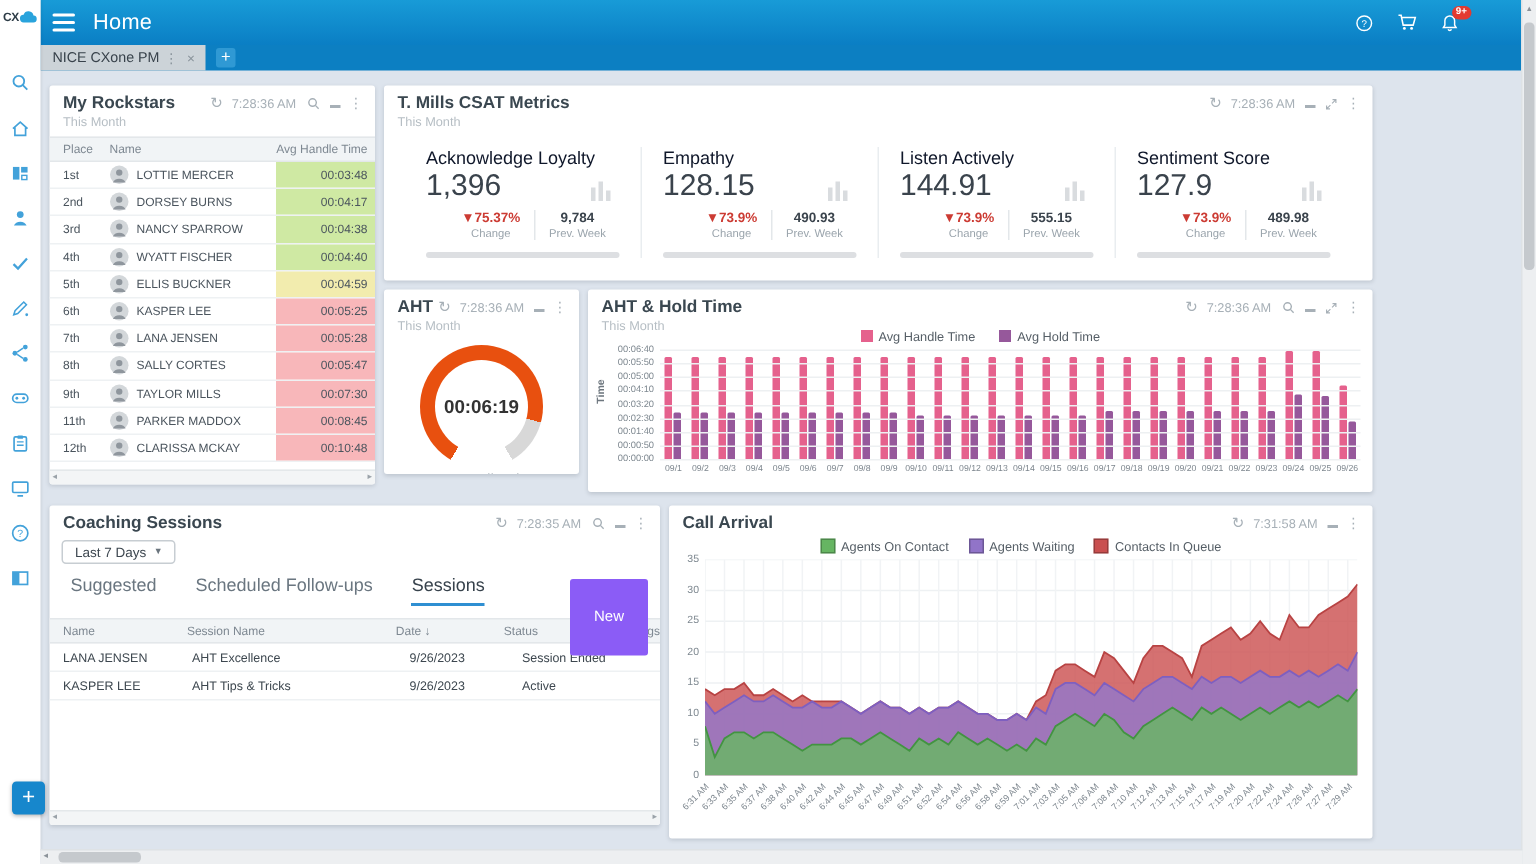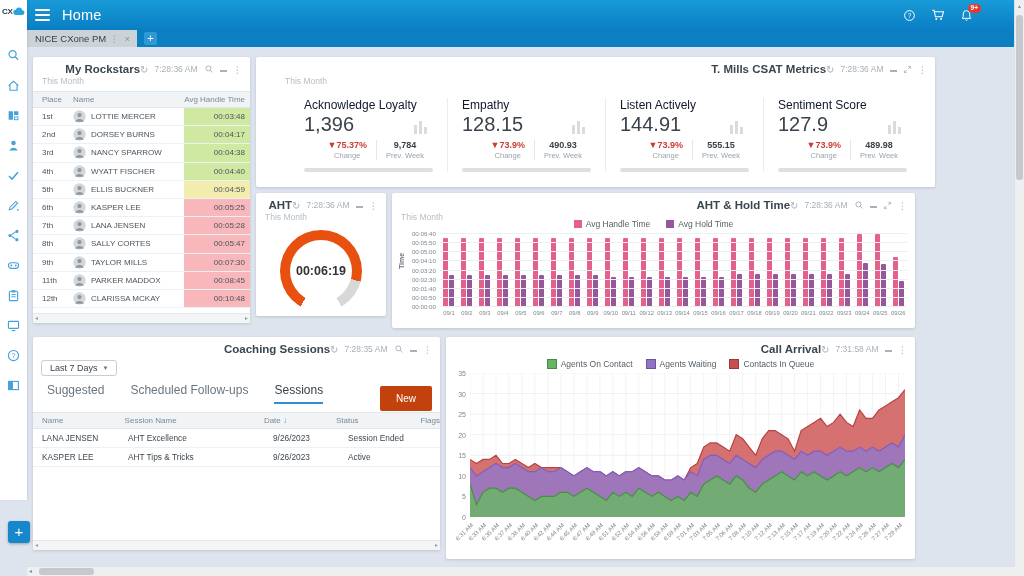--- a/index.html
+++ b/index.html
@@ -12,37 +12,37 @@
   .top-icons{margin-left:auto;display:flex;align-items:center;gap:15px;margin-right:42px;}
   .top-icons .ticon{position:relative;display:flex;}
   .badge{position:absolute;top:-5px;right:-8px;background:#e33a30;color:#fff;font-size:6.5px;font-weight:700;border-radius:7px;padding:1.5px 3px;line-height:1;}
   
   .tabbar{position:absolute;left:27px;top:30px;right:9px;height:17px;background:#0c7fc2;display:flex;align-items:flex-end;z-index:5;}
   .tab{height:17px;width:110px;background:#ccd3d8;display:flex;align-items:center;font-size:9.5px;color:#38424b;padding:0 4px 0 8px;box-sizing:border-box;}
   .tab-label{flex:1;}
   .tab-kebab,.tab-close{color:#8a949c;font-size:9px;padding:0 3px;cursor:pointer;}
   .newtab{width:13px;height:13px;background:#2f99d4;border-radius:2px;color:#fff;font-size:11px;line-height:12px;text-align:center;margin:0 0 2px 7px;cursor:pointer;}
   
-  .sidebar{position:absolute;left:0;top:0;width:27px;height:500px;background:#fff;z-index:6;box-shadow:1px 0 2px rgba(0,0,0,.08);}
+  .sidebar{position:absolute;left:0;top:0;width:27px;height:576px;background:#fff;z-index:6;box-shadow:1px 0 2px rgba(0,0,0,.08);}
   .logo{display:flex;align-items:center;padding:7px 0 0 2px;}
   .logo-cx{font-size:8px;font-weight:700;color:#2c3b46;letter-spacing:-.3px;}
   .nav{display:flex;flex-direction:column;align-items:center;gap:15px;margin-top:32px;}
   .nav .nicon{width:15px;height:15px;color:#43a2da;cursor:pointer;}
   .nav .nicon svg{width:15px;height:15px;display:block;}
   .fab{position:absolute;left:8px;top:521px;width:22px;height:22px;background:#1787cc;border-radius:3px;color:#fff;font-size:15px;line-height:21px;text-align:center;z-index:7;cursor:pointer;box-shadow:0 1px 3px rgba(0,0,0,.3);}
   
   .vscroll{position:absolute;right:0;top:0;width:9px;height:576px;background:#edeff1;border-left:1px solid #dee2e5;z-index:8;}
   .vthumb{position:absolute;left:1px;right:1px;top:15px;height:165px;background:#c5c9cd;border-radius:3px;}
   .varrow{display:block;text-align:center;font-size:5px;color:#8b9299;padding-top:3px;}
   .hscrollbar{position:absolute;left:27px;right:9px;bottom:0;height:9px;background:#edeff1;border-top:1px solid #dee2e5;z-index:8;}
   .hthumb{position:absolute;left:12px;top:1px;bottom:1px;width:55px;background:#c5c9cd;border-radius:3px;}
   .harrow{position:absolute;top:0;font-size:6px;color:#8b9299;line-height:9px;}
   
   .widget{position:absolute;background:#fff;border-radius:2px;box-shadow:0 1px 3px rgba(50,60,70,.18);overflow:hidden;}
-  .whead{display:flex;align-items:center;justify-content:flex-end;padding:6px 8px 0 9px;}
+  .whead{display:flex;align-items:center;justify-content:space-between;padding:6px 8px 0 9px;}
   .wtitle{font-size:11.5px;font-weight:700;color:#3a4750;}
   .wtools{display:flex;align-items:center;gap:6px;color:#a7b0b7;}
   .refresh{font-size:10px;cursor:pointer;}
   .wtime{font-size:8.5px;}
   .tool-svg{display:flex;cursor:pointer;}
   .min-icon{width:7px;height:6px;border-bottom:2px solid #a7b0b7;margin-bottom:2px;cursor:pointer;}
   .kebab{font-size:9.5px;cursor:pointer;}
   .wsub{font-size:8.5px;color:#b6bec4;padding:1px 0 0 9px;}
   
   .w-rock{left:33px;top:57px;width:217px;height:266px;}
@@ -50,21 +50,21 @@
   .rk-place{width:40px;padding-left:9px;box-sizing:border-box;}
   .rk-name{flex:1;}
   .rk-time{width:66px;text-align:right;padding-right:5px;box-sizing:border-box;}
   .rk-row{display:flex;align-items:center;height:17.2px;border-bottom:1px solid #eef1f3;font-size:8px;color:#4a545d;}
   .rk-row .rk-time{height:100%;display:flex;align-items:center;justify-content:flex-end;}
   .rk-av{display:flex;margin-right:5px;}
   .lv-good{background:#cfe9a3;}.lv-warn{background:#f2ecae;}.lv-bad{background:#f8b7ba;}
   .wscroll{position:absolute;left:0;right:0;bottom:0;height:9px;background:#f3f5f6;border-top:1px solid #e4e8ea;}
   .wscroll .harrow{color:#9aa2a9;}
   
-  .w-csat{left:256px;top:57px;width:659px;height:130px;padding-left:20px;}
+  .w-csat{left:256px;top:57px;width:659px;height:130px;}
   .csat-cards{display:flex;padding:12px 14px 0 28px;}
   .cs-card{flex:1;padding:0 14px 0 14px;}
   .cs-card + .cs-card{border-left:1px solid #e9edf0;}
   .cs-card:first-child{padding-left:0;}
   .cs-name{font-size:12px;color:#0f172a;}
   .cs-valrow{display:flex;justify-content:space-between;align-items:flex-end;margin-top:1px;}
   .cs-value{font-size:20px;color:#3a434c;}
   .cs-bars{display:flex;align-items:flex-end;gap:2px;margin:0 6px 2px 0;}
   .cs-bars span{width:3px;background:#d9dcdf;display:block;}
   .cs-stats{display:flex;justify-content:flex-end;margin-top:4px;}
@@ -94,21 +94,21 @@
   .bgroup .bar{width:5px;border-radius:1px 1px 0 0;}
   .bar-h{background:#e5618d;}.bar-o{background:#96589b;}
   .bxlab{position:absolute;bottom:-10px;left:0;right:0;text-align:center;font-size:5.8px;color:#7d868e;}
   
   .w-coach{left:33px;top:337px;width:407px;height:213px;}
   .filter-btn{display:inline-flex;align-items:center;gap:5px;margin:5px 0 0 8px;border:1px solid #c7cdd2;border-radius:3px;padding:2px 8px;font-size:9px;color:#3c464f;cursor:pointer;}
   .filter-btn .car{font-size:6px;color:#6a747d;}
   .coach-tabs{display:flex;gap:26px;padding:7px 0 0 14px;font-size:12px;color:#6a7680;}
   .ctab{padding-bottom:5px;cursor:pointer;}
   .ctab.active{color:#37424c;border-bottom:2px solid #2f8fd2;}
-  .new-btn{position:absolute;right:8px;top:49px;background:#c2410c;color:#fff;font-size:10px;padding:7px 16px;border-radius:2px;cursor:pointer;}
+  .new-btn{position:absolute;right:8px;top:49px;background:#8b5cf6;color:#fff;font-size:10px;padding:20px 16px;border-radius:2px;cursor:pointer;}
   .co-headrow{display:flex;align-items:center;background:#f1f4f6;border-top:1px solid #e3e7ea;border-bottom:1px solid #e3e7ea;height:15px;font-size:8px;color:#7e8892;margin-top:8px;}
   .co-row{display:flex;align-items:center;height:18px;border-bottom:1px solid #eef1f3;font-size:8.3px;color:#3d474f;}
   .co-c1{width:95px;padding-left:9px;box-sizing:border-box;}
   .co-c2{width:145px;}
   .co-c3{width:75px;}
   .co-c4{width:88px;}
   .co-c5{flex:1;}
   
   .w-call{left:446px;top:337px;width:469px;height:222px;}
   .ca-legend{position:absolute;top:22px;left:0;right:0;display:flex;justify-content:center;gap:13px;font-size:8.5px;color:#555e66;z-index:2;}

